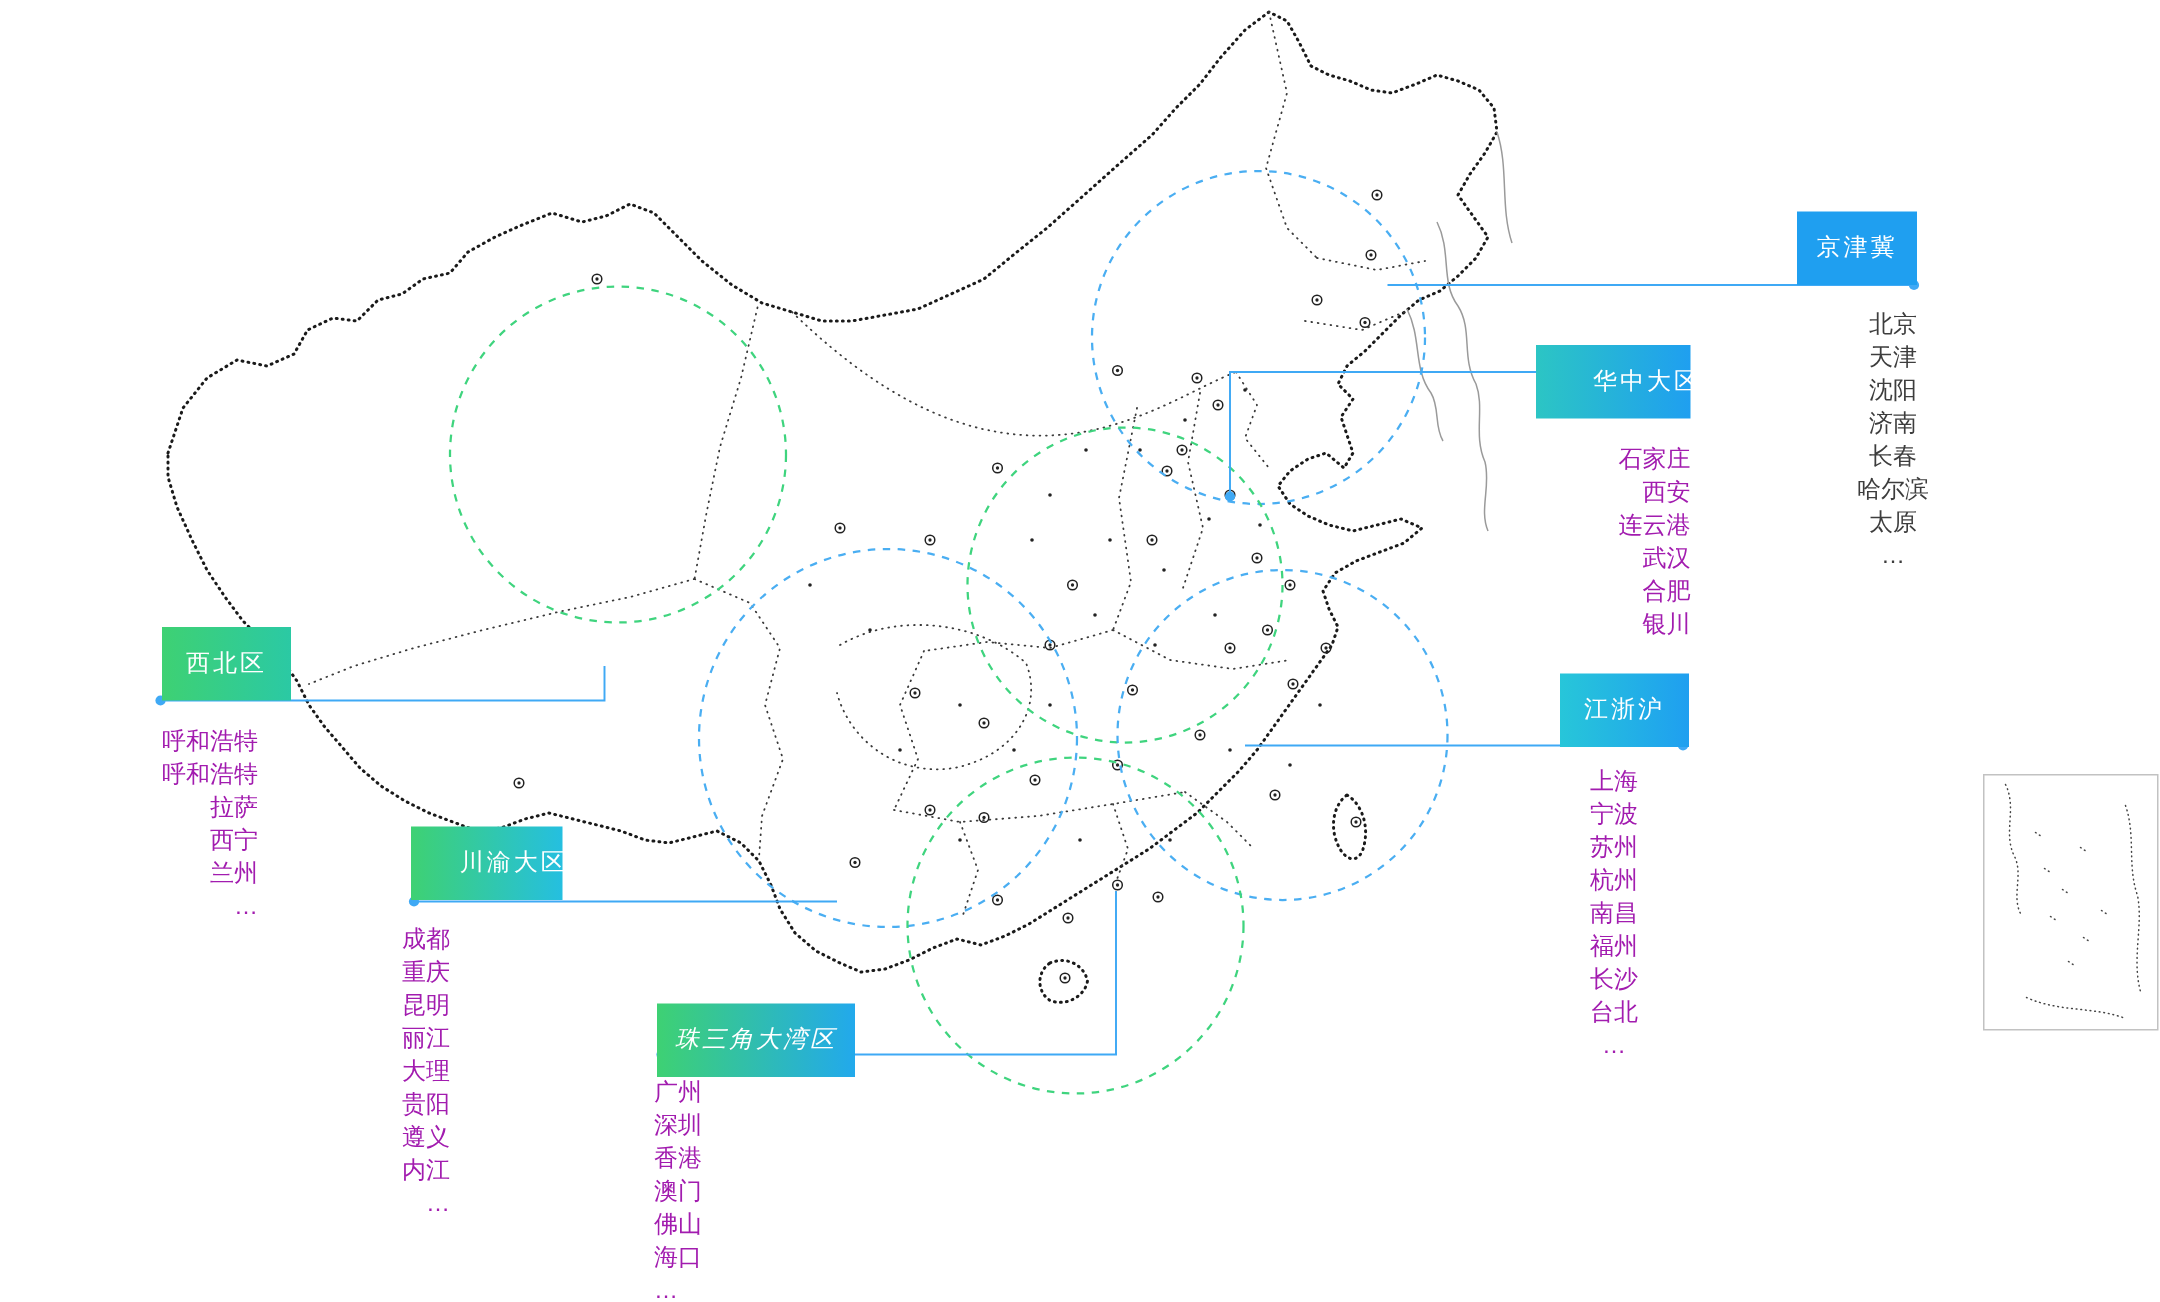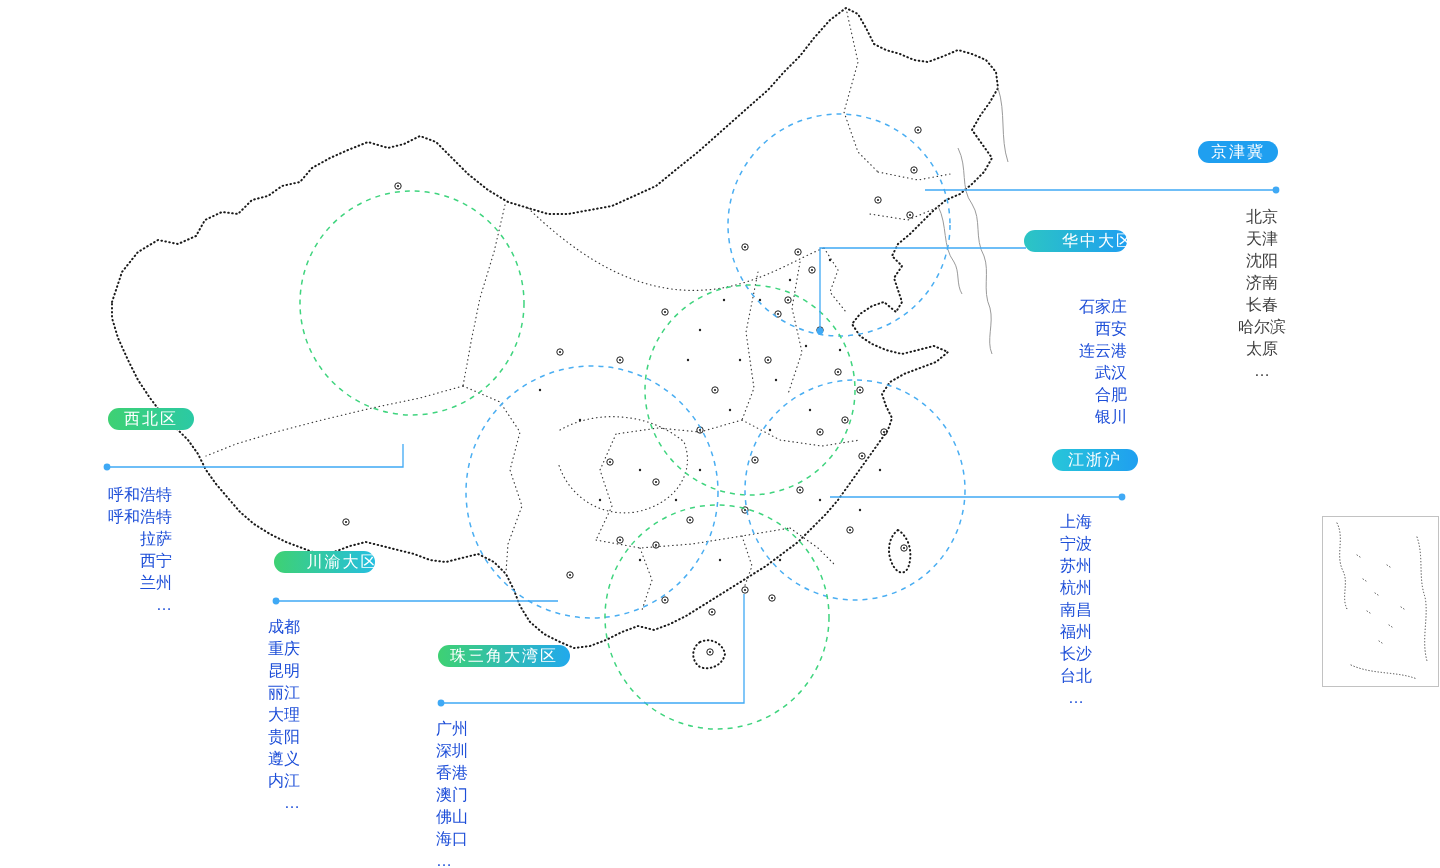--- a/index.html
+++ b/index.html
@@ -12,32 +12,32 @@
   .border-inner{fill:none;stroke:#3a3a3a;stroke-width:1.2;stroke-dasharray:.5 3.8;stroke-linecap:round;}
   .coast-light{fill:none;stroke:#9a9a9a;stroke-width:1;}
   .dash-blue{fill:none;stroke:#4aaef2;stroke-width:1.5;stroke-dasharray:5 5;}
   .dash-green{fill:none;stroke:#3fd47e;stroke-width:1.5;stroke-dasharray:5 5;}
   .leader{fill:none;stroke:#3fa9f5;stroke-width:1.3;}
   .leader-dot{fill:#3fa9f5;}
   .city-marker{fill:none;stroke:#222;stroke-width:1;}
   .city-dot{fill:#222;}
 
   
-  .badge{position:absolute;height:22px;display:flex;align-items:center;justify-content:center;
-         color:#fff;font-size:16px;letter-spacing:2px;border-radius:14px;cursor:pointer;
+  .badge{position:absolute;height:49px;display:flex;align-items:center;justify-content:center;
+         color:#fff;font-size:16px;letter-spacing:2px;border-radius:0;cursor:pointer;
          box-sizing:border-box;white-space:nowrap;}
   #b-jjj{left:1198px;top:141px;width:80px;}
   #b-hz {left:1024px;top:230px;width:103px;}
-  #b-xb {left:108px; top:408px;width:86px;}
+  #b-xb {left:108px; top:418px;width:86px;}
   #b-cy {left:274px; top:551px;width:101px;padding-left:36px;}
-  #b-zsj{left:438px; top:645px;width:132px;}
+  #b-zsj{left:438px; top:669px;width:132px;font-style:italic;}
   #b-jzh{left:1040px;top:449px;width:86px;}
 
   
-  .cities{position:absolute;color:#1d4ed8;}
+  .cities{position:absolute;color:#a21caf;}
   .cities .city{font-size:16px;line-height:22px;white-space:nowrap;}
   #c-jjj{left:1199px;top:206px;width:126px;text-align:center;color:#3d3d3d;}
   #c-hz {left:1027px;top:296px;width:100px;text-align:right;}
   #c-xb {left:108px; top:484px;text-align:right;}
   #c-cy {left:268px; top:616px;text-align:right;}
   #c-zsj{left:436px; top:718px;text-align:left;}
   #c-jzh{left:1026px;top:511px;width:100px;text-align:center;}
 
   
   .inset{position:absolute;left:1322px;top:516px;width:117px;height:171px;
@@ -243,21 +243,21 @@
         <div class="city">深圳</div>
         <div class="city">香港</div>
         <div class="city">澳门</div>
         <div class="city">佛山</div>
         <div class="city">海口</div>
         <div class="city">…</div>
       </div>
   </div>
 
   <div>
-    <div class="badge" id="b-jzh" style="background: linear-gradient(90deg, rgb(39, 198, 217), rgb(31, 159, 240)); margin-left: 12px;">江浙沪</div>
+    <div class="badge" id="b-jzh" style="background: linear-gradient(90deg, rgb(39, 198, 217), rgb(31, 159, 240));">江浙沪</div>
     <div class="cities" id="c-jzh">
         <div class="city">上海</div>
         <div class="city">宁波</div>
         <div class="city">苏州</div>
         <div class="city">杭州</div>
         <div class="city">南昌</div>
         <div class="city">福州</div>
         <div class="city">长沙</div>
         <div class="city">台北</div>
         <div class="city">…</div>

